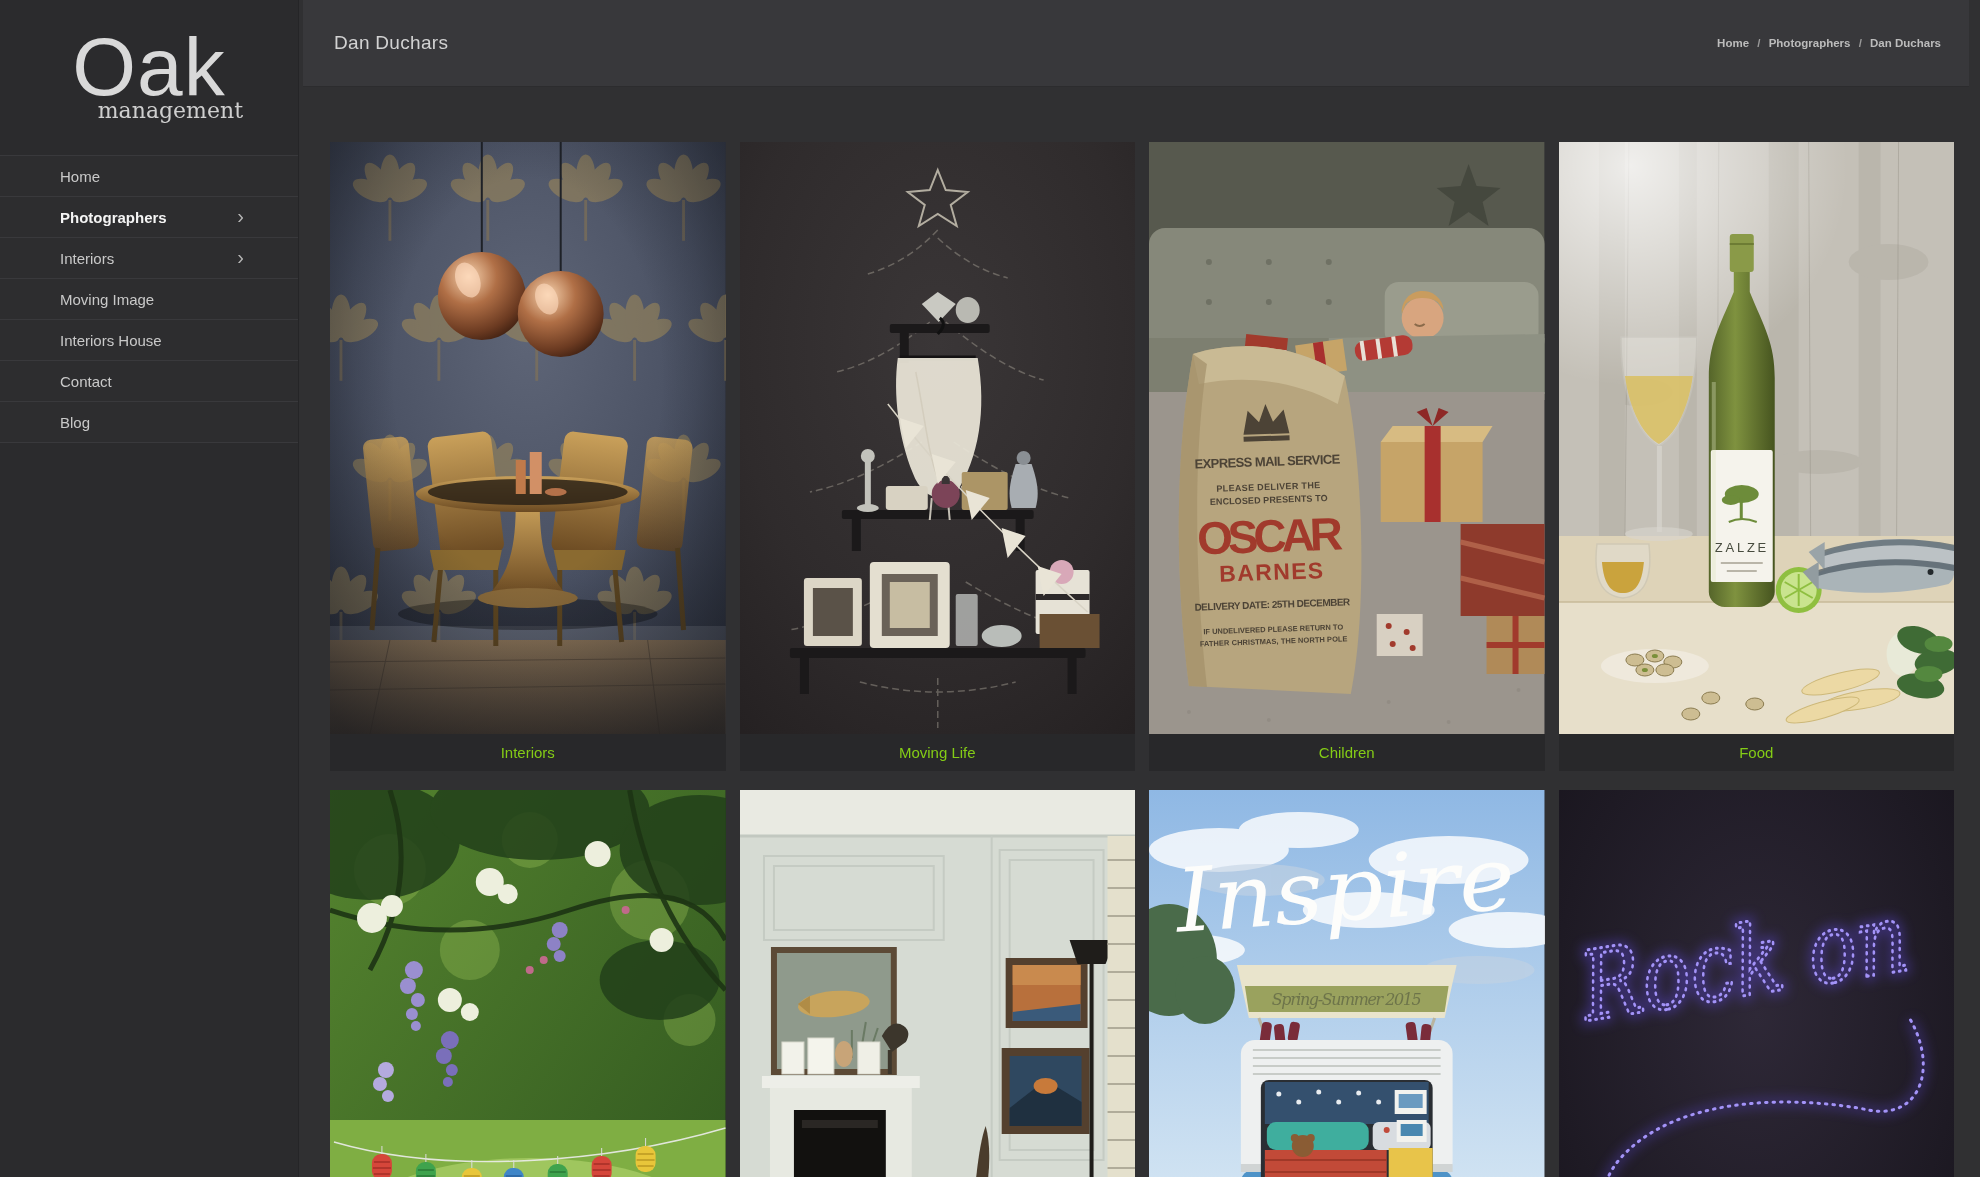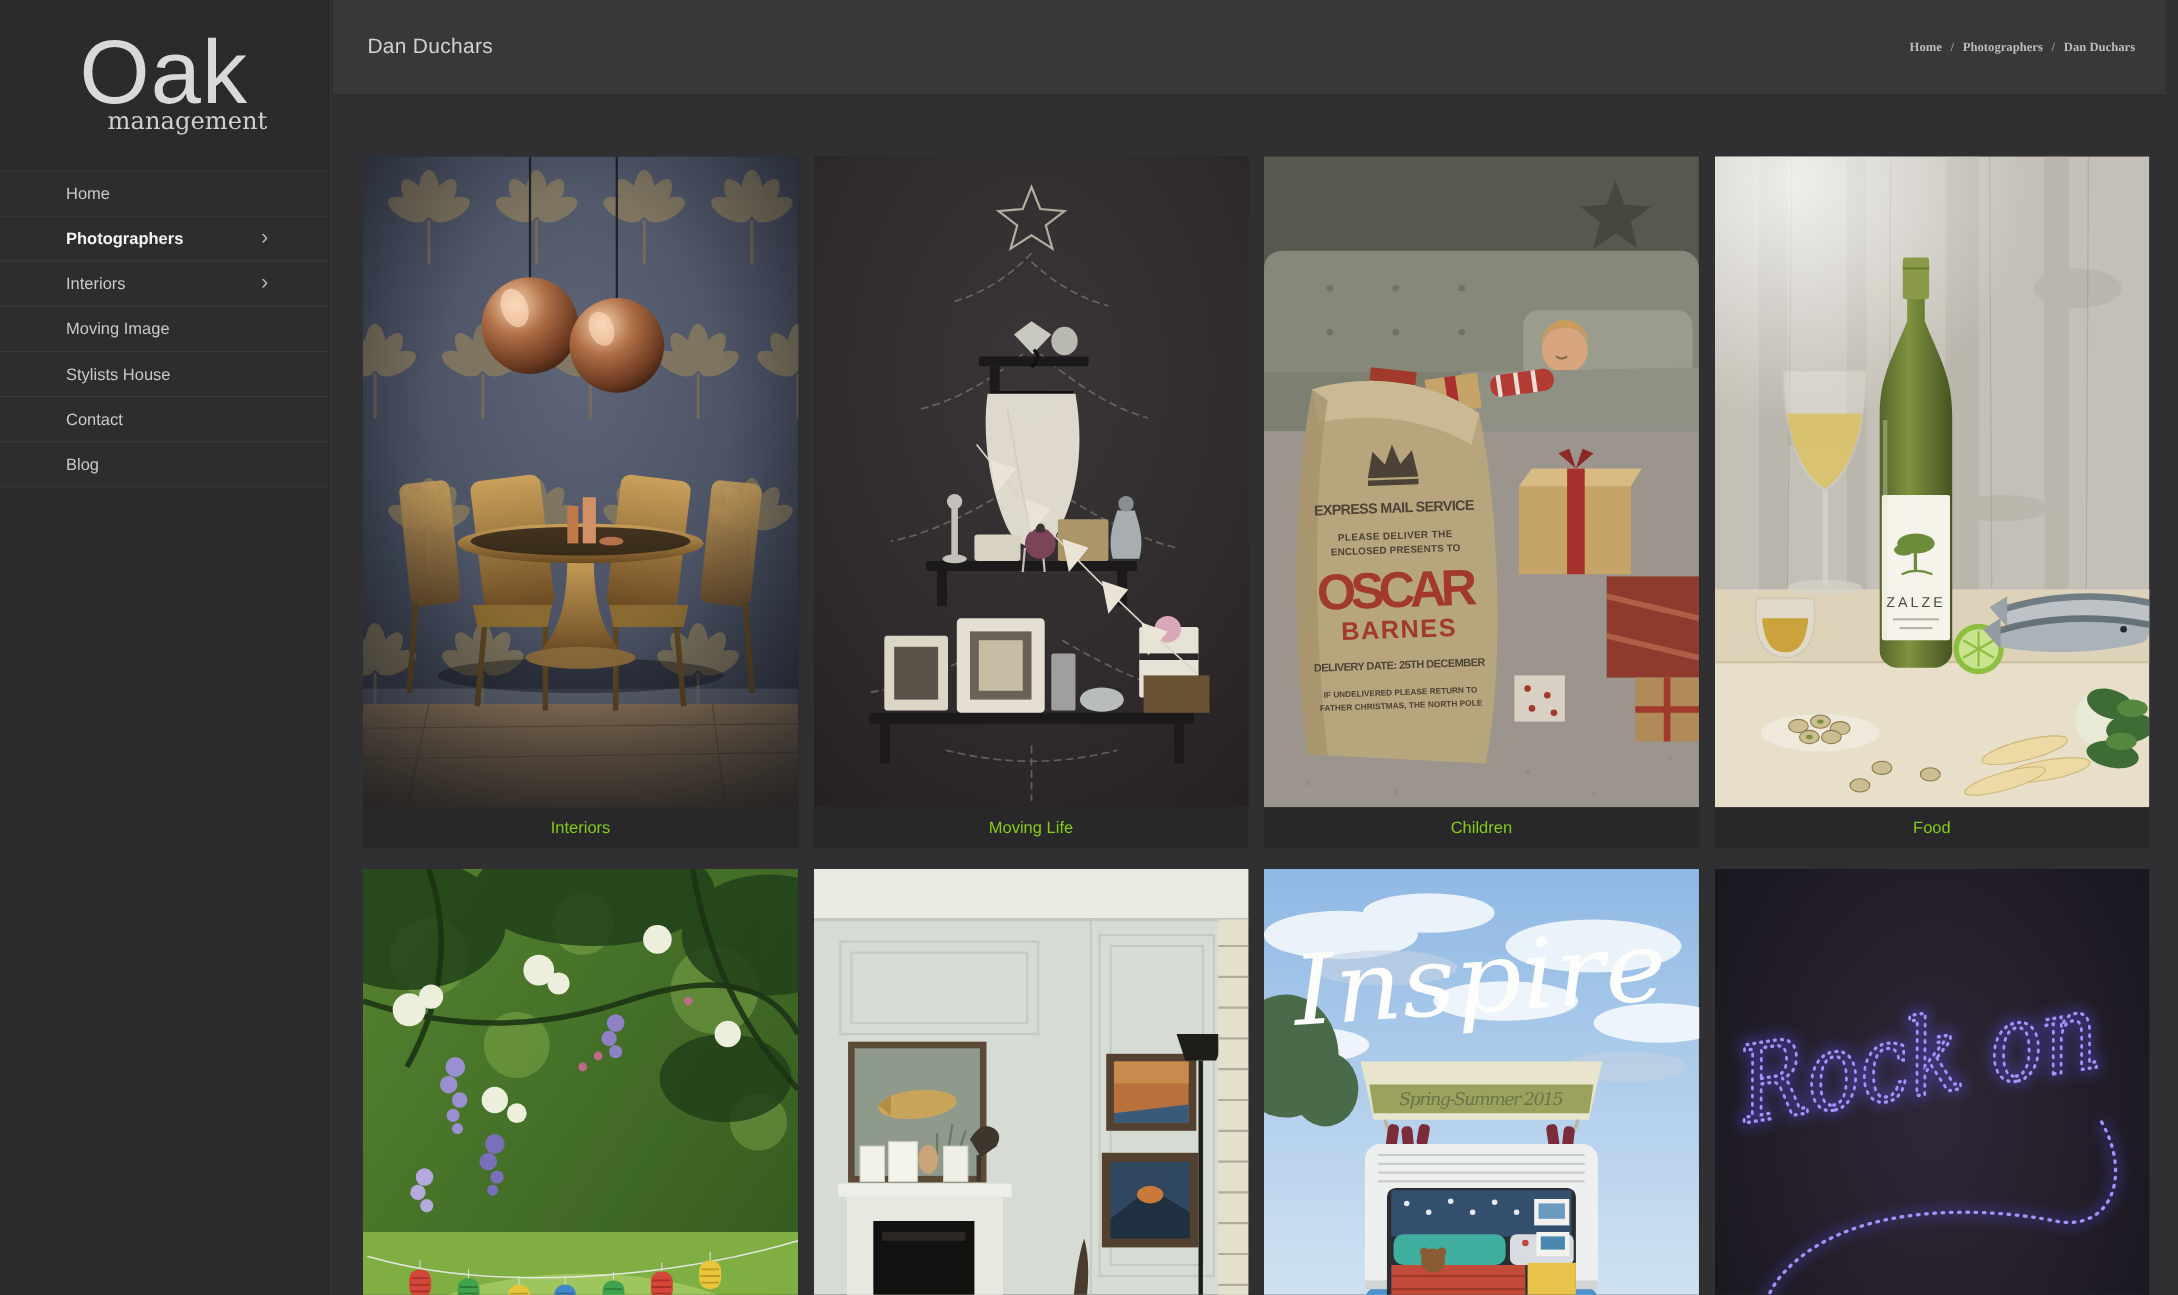--- a/index.html
+++ b/index.html
@@ -48,21 +48,21 @@
   .header {
     position: absolute; left: 303px; top: 0;
     width: 1666px; height: 87px;
     background: #38383b;
     border-bottom: 1px solid #2c2c2e;
     display: flex; align-items: center; justify-content: space-between;
     padding: 0 28px 0 31px;
     z-index: 2;
   }
   .header-title { font-size: 19px; font-weight: normal; color: #d2d2d2; letter-spacing: .3px; }
-  .breadcrumb { font-size: 11.5px; font-weight: bold; color: #bcbcbc; font-family: Liberation Serif, serif; }
+  .breadcrumb { font-size: 11.5px; font-weight: bold; color: #bcbcbc; }
   .breadcrumb a { color: #bcbcbc; text-decoration: none; cursor: pointer; }
   .crumb-sep { margin: 0 5px; color: #9a9a9a; }
   .crumb-current { color: #bcbcbc; }
 
   
   .grid {
     position: absolute; left: 330px; top: 142px; width: 1624px;
     display: grid; grid-template-columns: repeat(4, 1fr);
     column-gap: 14px; row-gap: 19px;
     z-index: 1;
@@ -82,21 +82,21 @@
 <aside class="sidebar">
   <div class="logo">
     <div class="logo-main">Oak</div>
     <div class="logo-sub">management</div>
   </div>
   <nav class="nav">
     <a class="nav-item"><span>Home</span></a>
     <a class="nav-item active"><span>Photographers</span><span class="nav-chevron">›</span></a>
     <a class="nav-item"><span>Interiors</span><span class="nav-chevron">›</span></a>
     <a class="nav-item"><span>Moving Image</span></a>
-    <a class="nav-item"><span>Stylists House</span></a>
+    <a class="nav-item"><span>Interiors House</span></a>
     <a class="nav-item"><span>Contact</span></a>
     <a class="nav-item"><span>Blog</span></a>
   </nav>
 </aside>
 
 <header class="header">
   <h1 class="header-title">Dan Duchars</h1>
   <nav class="breadcrumb">
     <a>Home</a>
     <span class="crumb-sep">/</span>

